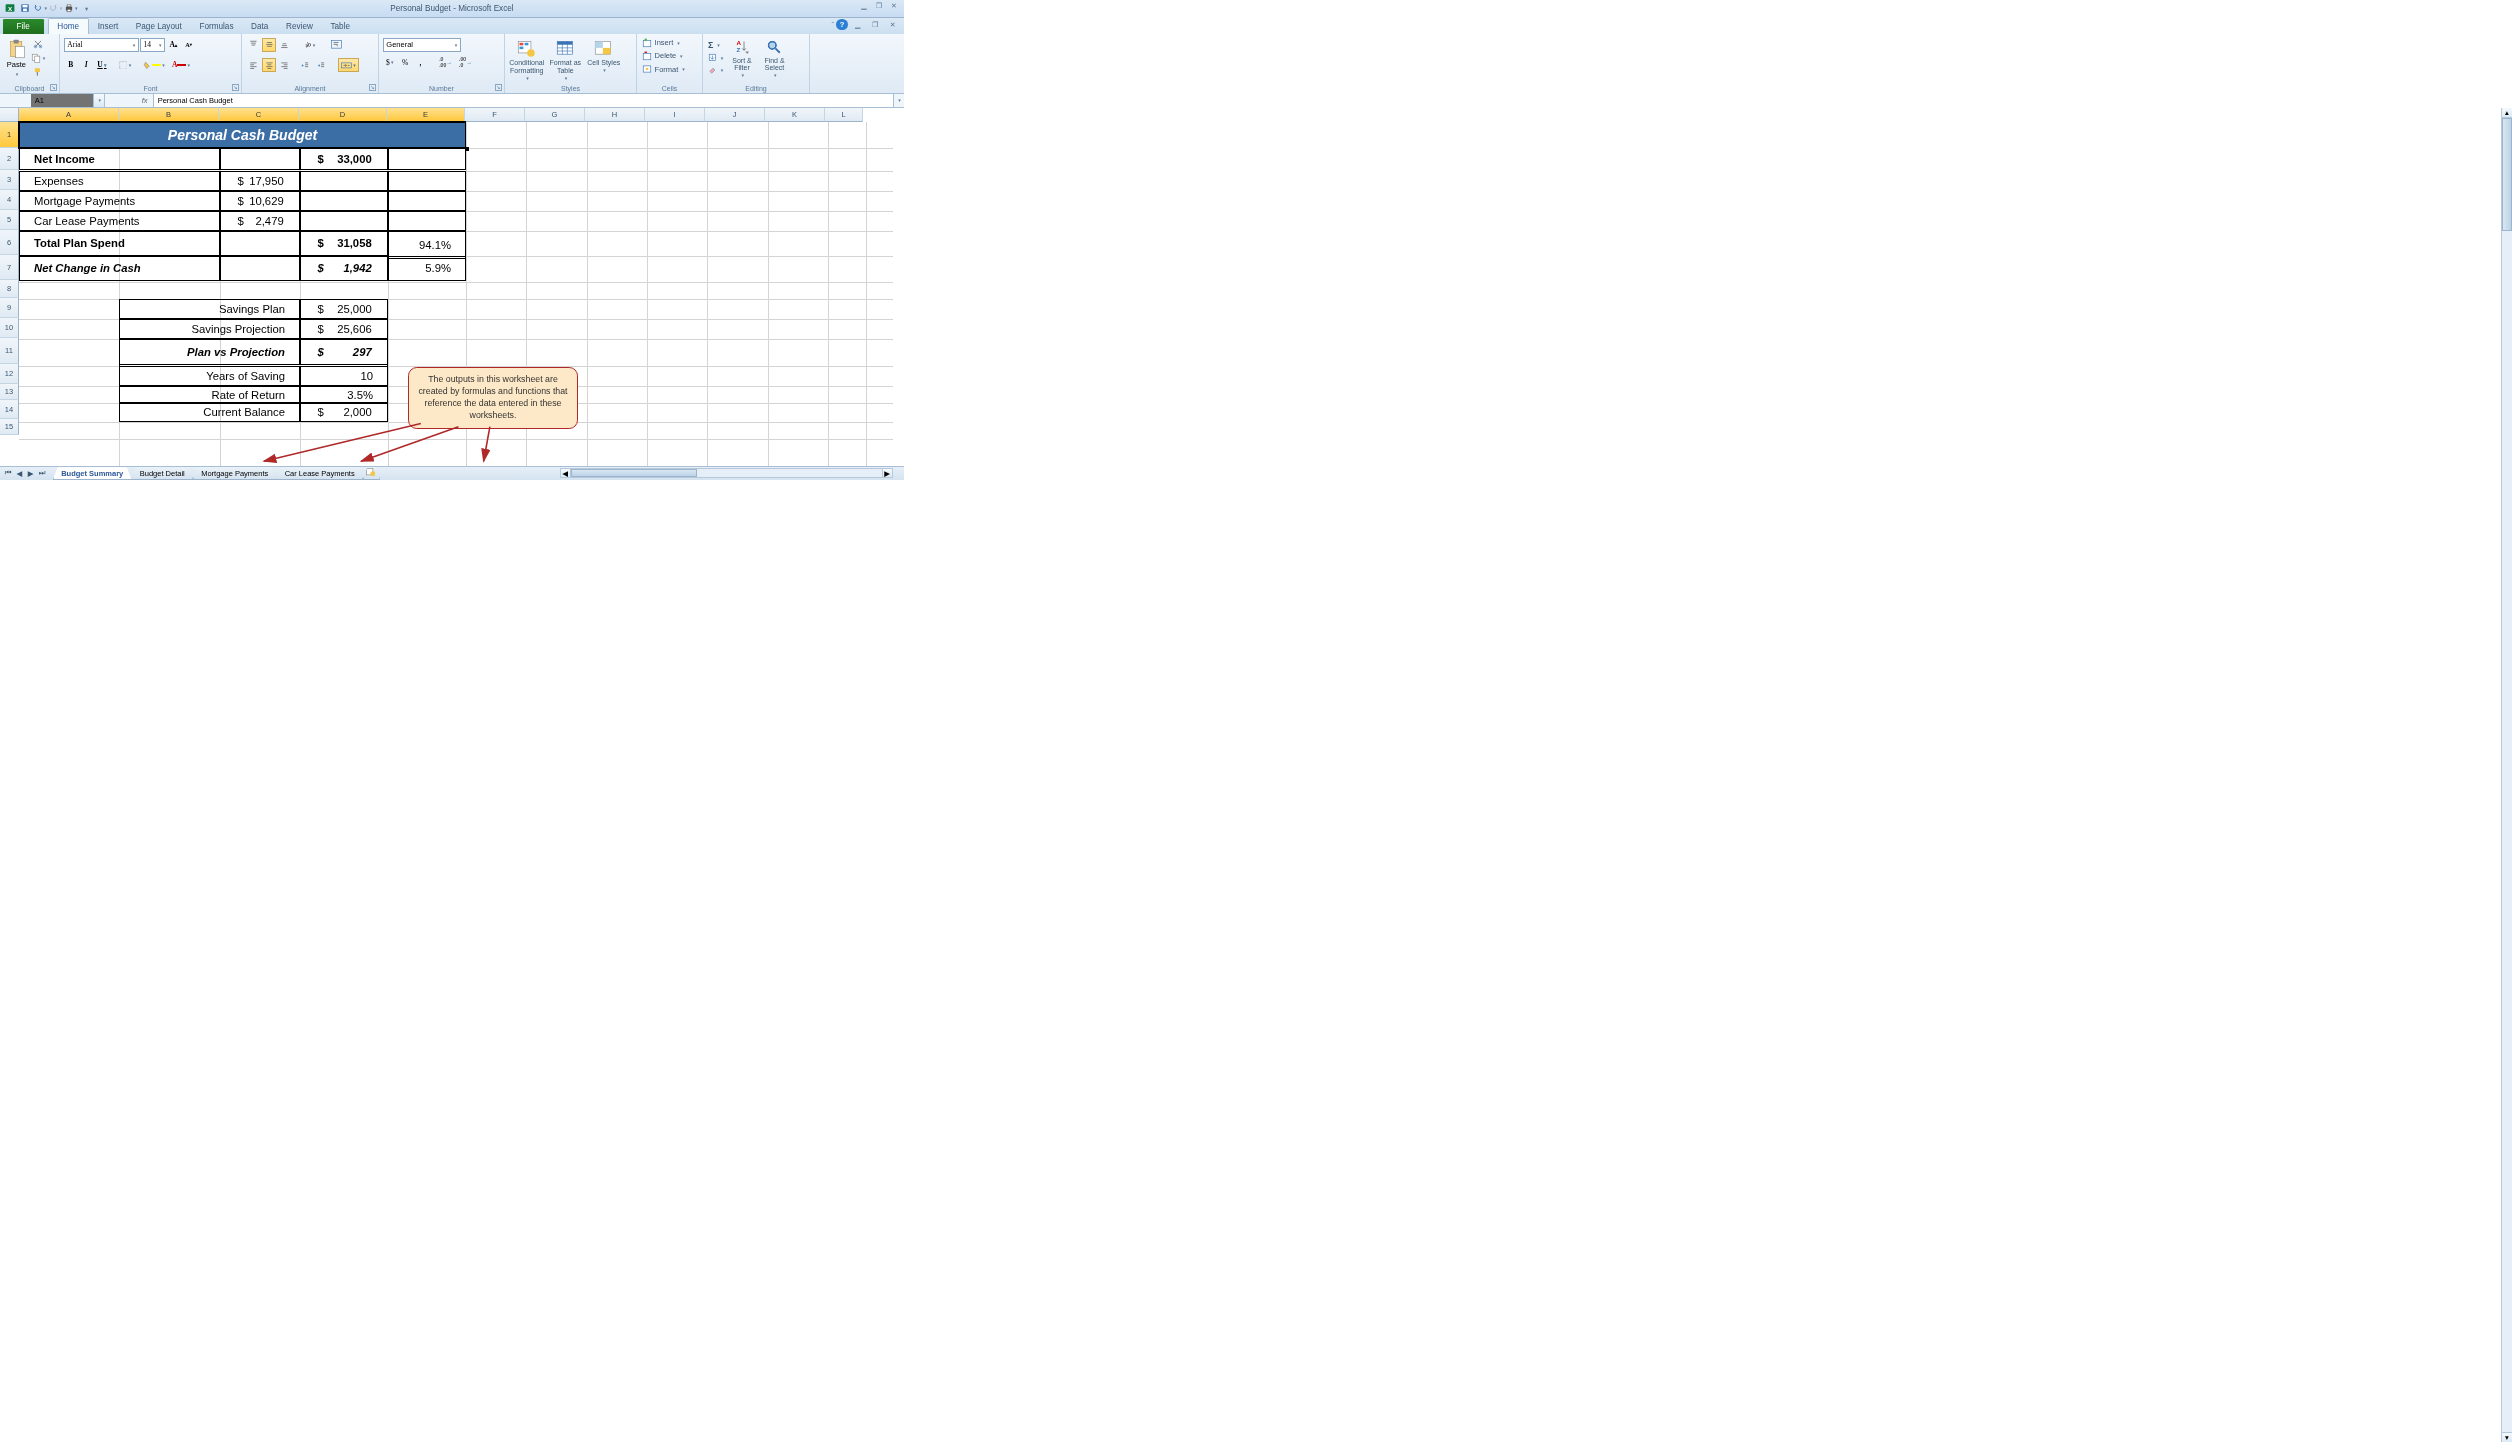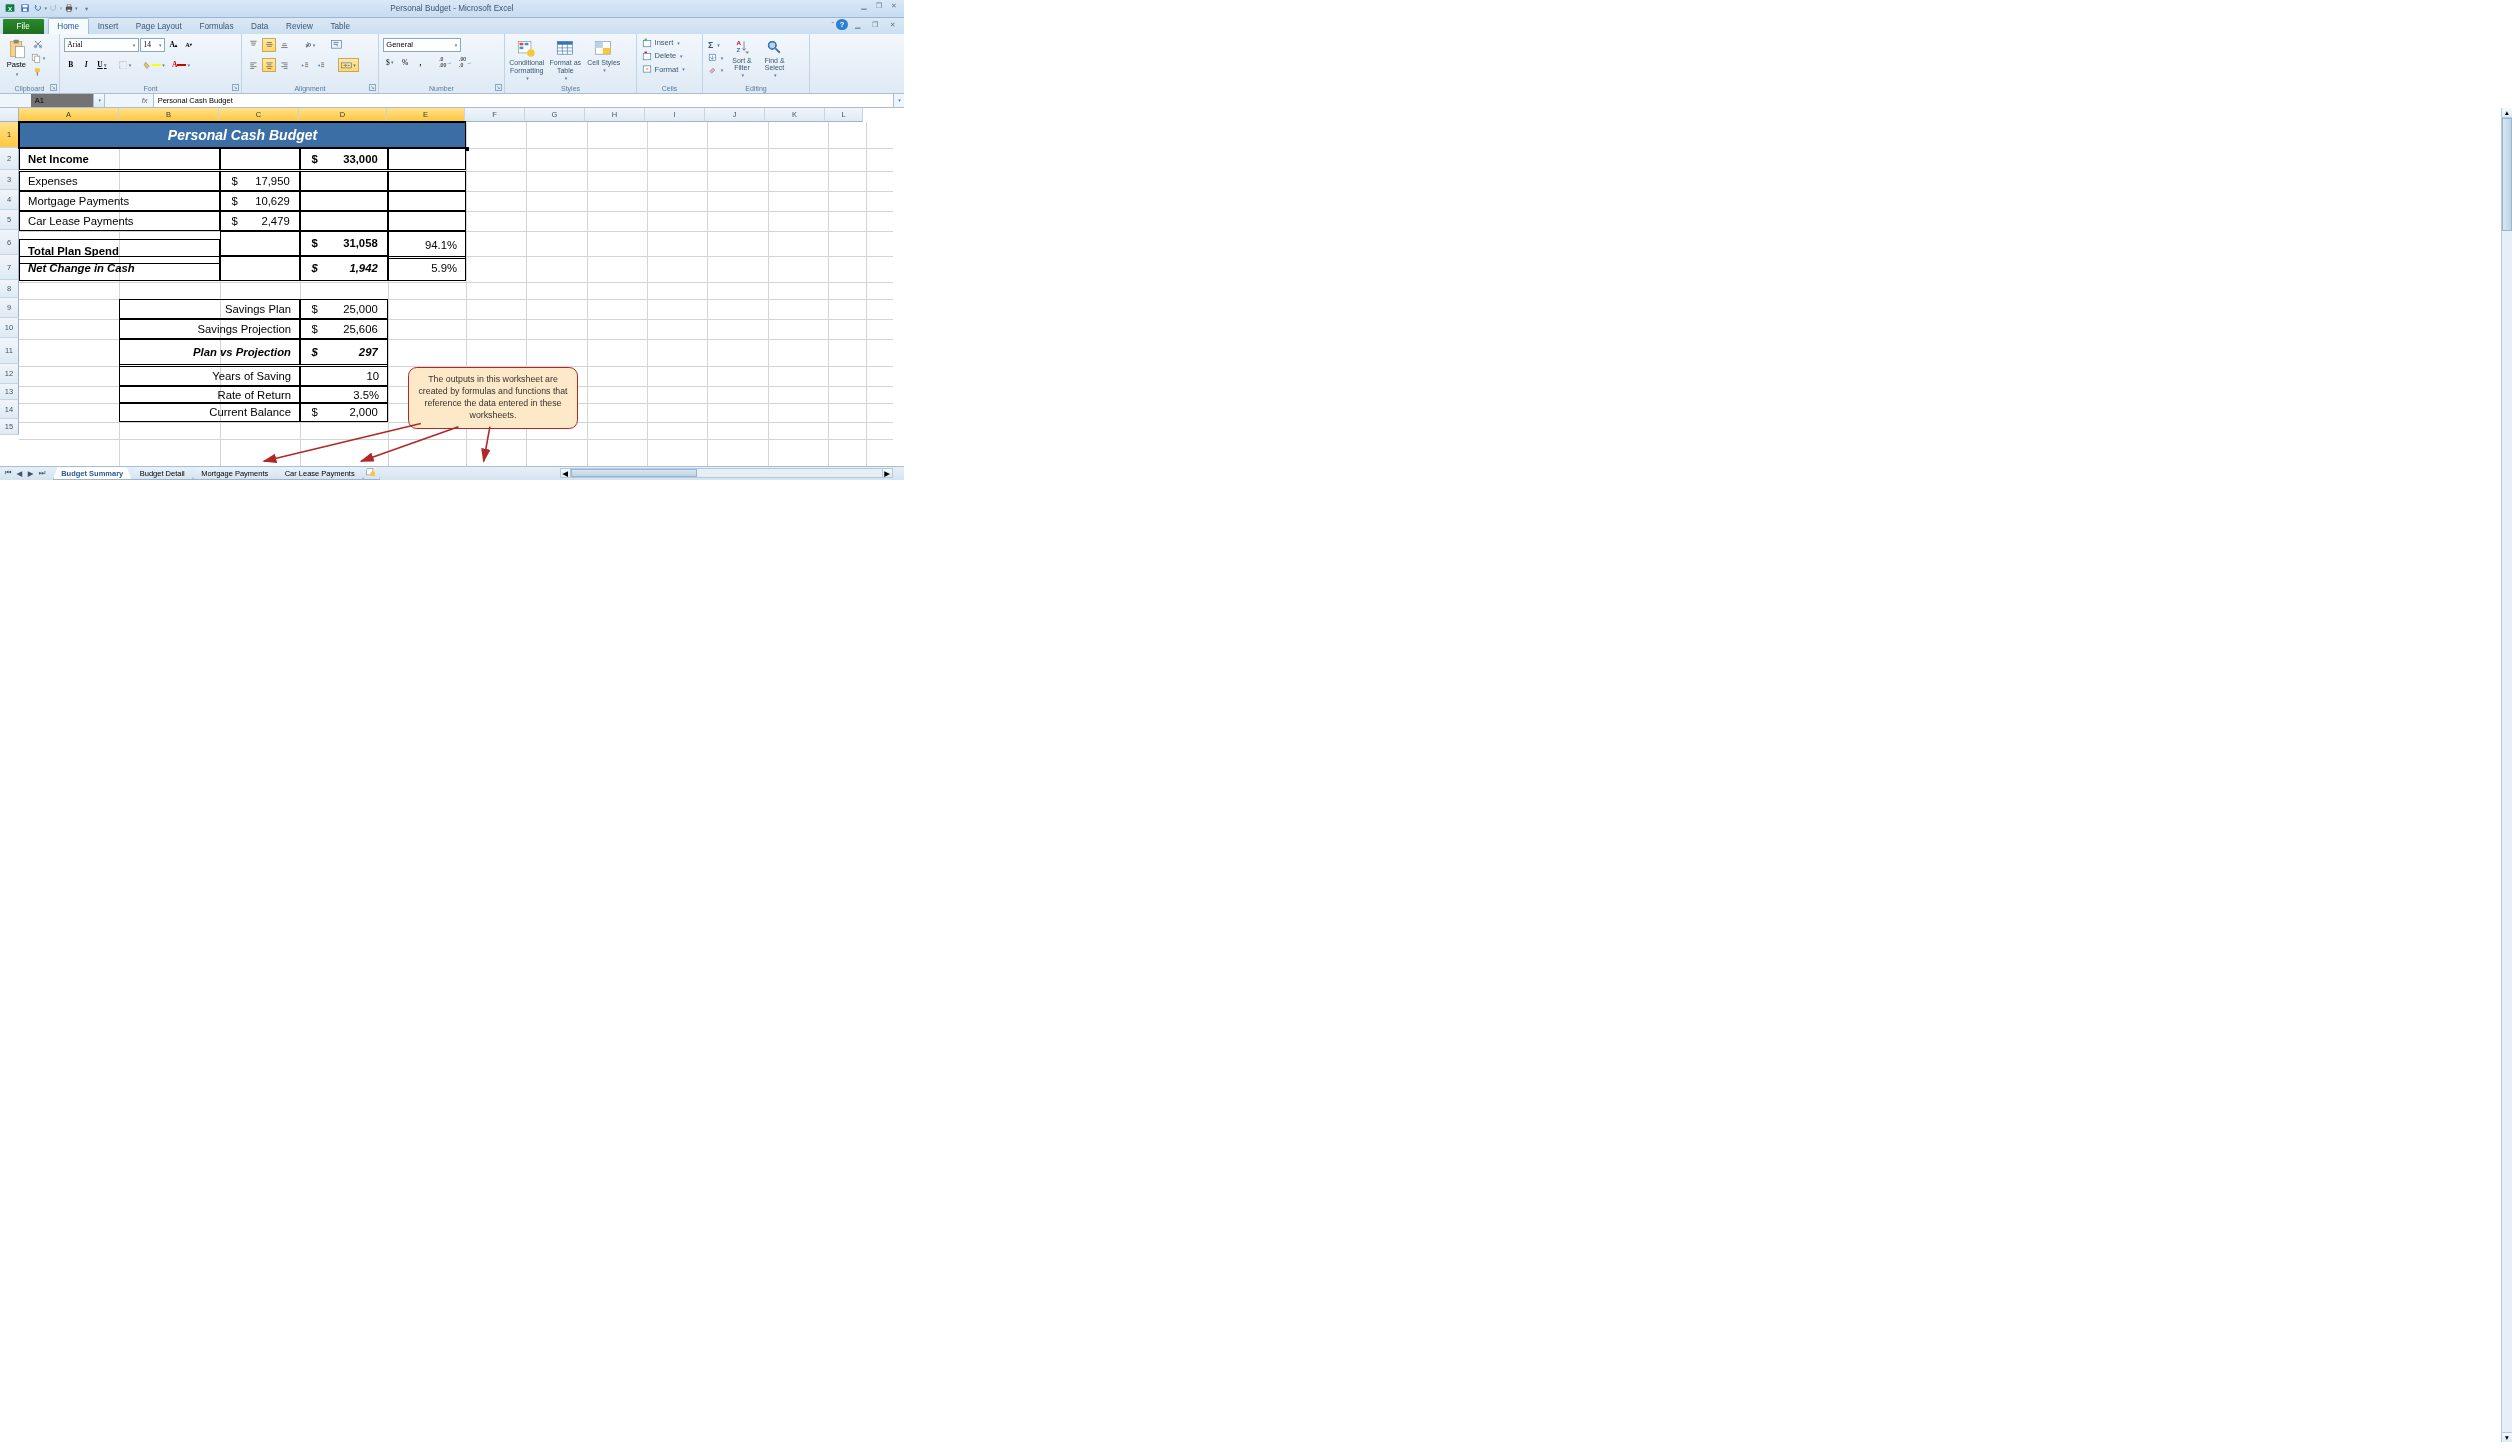--- a/index.html
+++ b/index.html
@@ -67,21 +67,21 @@
 .row-h { border-right: 0.6px solid #9db5cc; border-bottom: 0.6px solid #c4d5e4; background: linear-gradient(#f0f5fa,#e0eaf3); display: flex; align-items: center; justify-content: center; font-size: 7.5px; color: #3b5770; }
 .row-h.sel { background: linear-gradient(#ffe18f,#ffc83d); color: #3a3a3a; }
 .cells { position: relative; }
 .gridlines { position: absolute; inset: 0; }
 .gl-v { position: absolute; top: 0; bottom: 0; width: 0.6px; background: #d4d4d4; }
 .gl-h { position: absolute; left: 0; right: 0; height: 0.6px; background: #d4d4d4; }
 
 
 .budget { position: absolute; left: 0; top: 0; font-family: Arial, sans-serif; }
 .title-cell { width: 427px; height: 26px; background: #3b6ea5; color: #fff; font-weight: bold; font-style: italic; font-size: 14px; display: flex; align-items: center; justify-content: center; border: 1.3px solid #000; box-sizing: border-box; }
-.bcell { position: absolute; border: 0.6px solid #000; display: flex; align-items: center; font-size: 11.3px; padding: 0 8px; box-sizing: border-box; }
+.bcell { position: absolute; border: 0.6px solid #000; display: flex; align-items: center; font-size: 11.3px; padding: 0 14px; box-sizing: border-box; }
 .bold { font-weight: bold; }
 .italic { font-style: italic; }
 .right { justify-content: flex-end; }
 .dollar { justify-content: space-between; }
 .dollar .sym { padding-left: 2.5px; }
 .dollar .val { padding-right: 1.3px; }
 
 
 .callout { position: absolute; left: 389px; top: 245px; width: 170px; background: #fde9c7; border: 1.3px solid #b02828; border-radius: 8.8px; padding: 6.3px 8.8px; font-size: 8.8px; text-align: center; color: #333; line-height: 1.35; }
 
@@ -637,21 +637,21 @@
       <div class="bcell" style="left:0;top:89px;width:201px;height:20px">
           <span>Car Lease Payments</span>
         </div>
       <div class="bcell dollar" style="left:201px;top:89px;width:80px;height:20px">
           <span class="sym">$</span>
           <span class="val">2,479</span>
         </div>
       <div class="bcell" style="left:281px;top:89px;width:88px;height:20px"></div>
       <div class="bcell" style="left:369px;top:89px;width:78px;height:20px"></div>
 
-      <div class="bcell bold" style="left:0;top:117px;width:201px;height:25px">
+      <div class="bcell bold" style="left:0;top:109px;width:201px;height:25px">
           <span>Total Plan Spend</span>
         </div>
       <div class="bcell" style="left:201px;top:109px;width:80px;height:25px"></div>
       <div class="bcell dollar bold" style="left:281px;top:109px;width:88px;height:25px">
           <span class="sym">$</span>
           <span class="val">31,058</span>
         </div>
       <div class="bcell right" style="left:369px;top:109px;width:78px;height:28px">
           <span>94.1%</span>
         </div>

